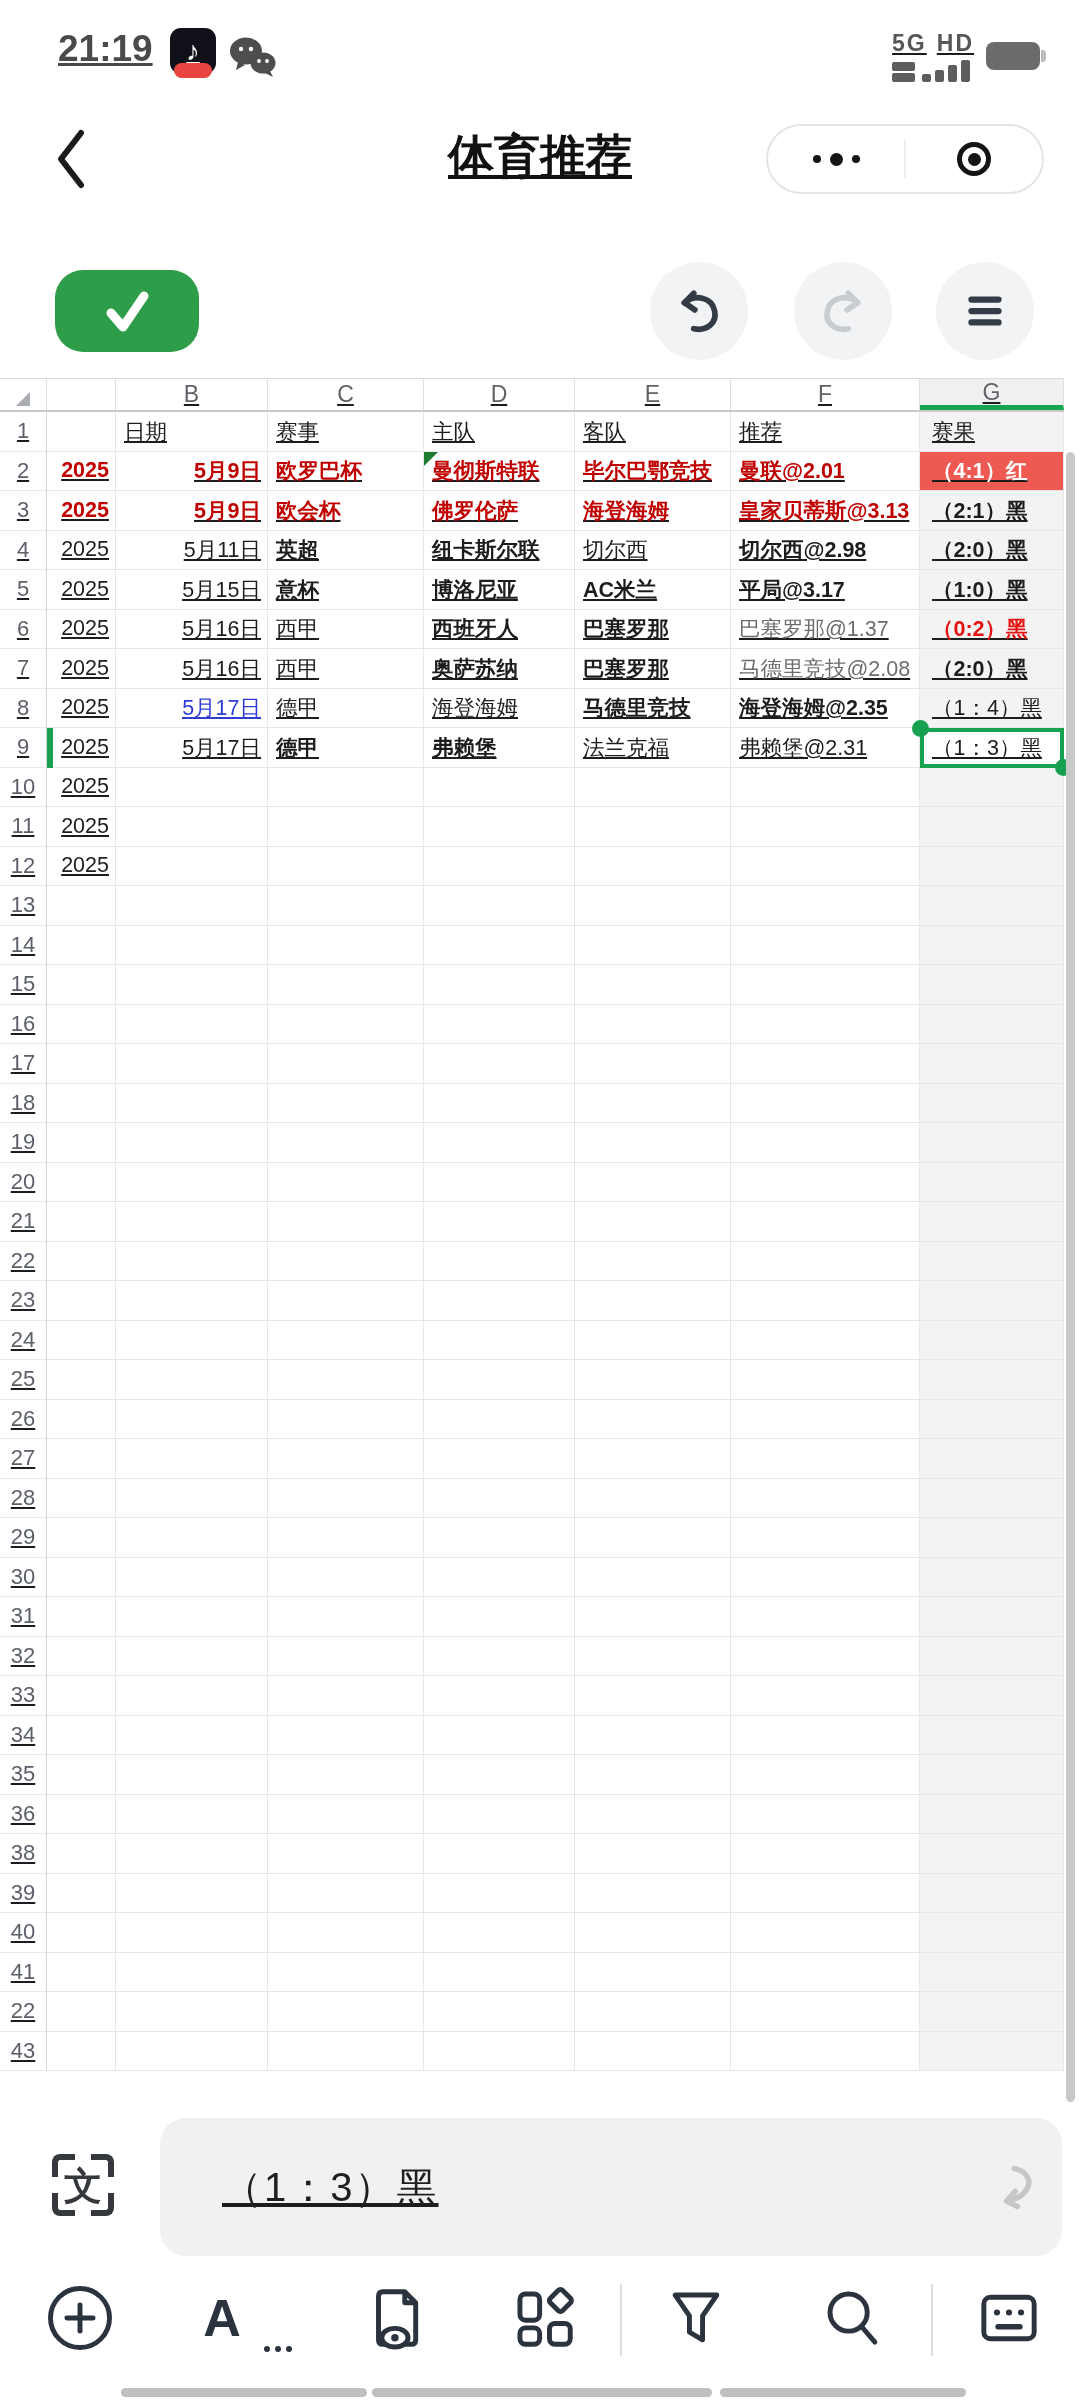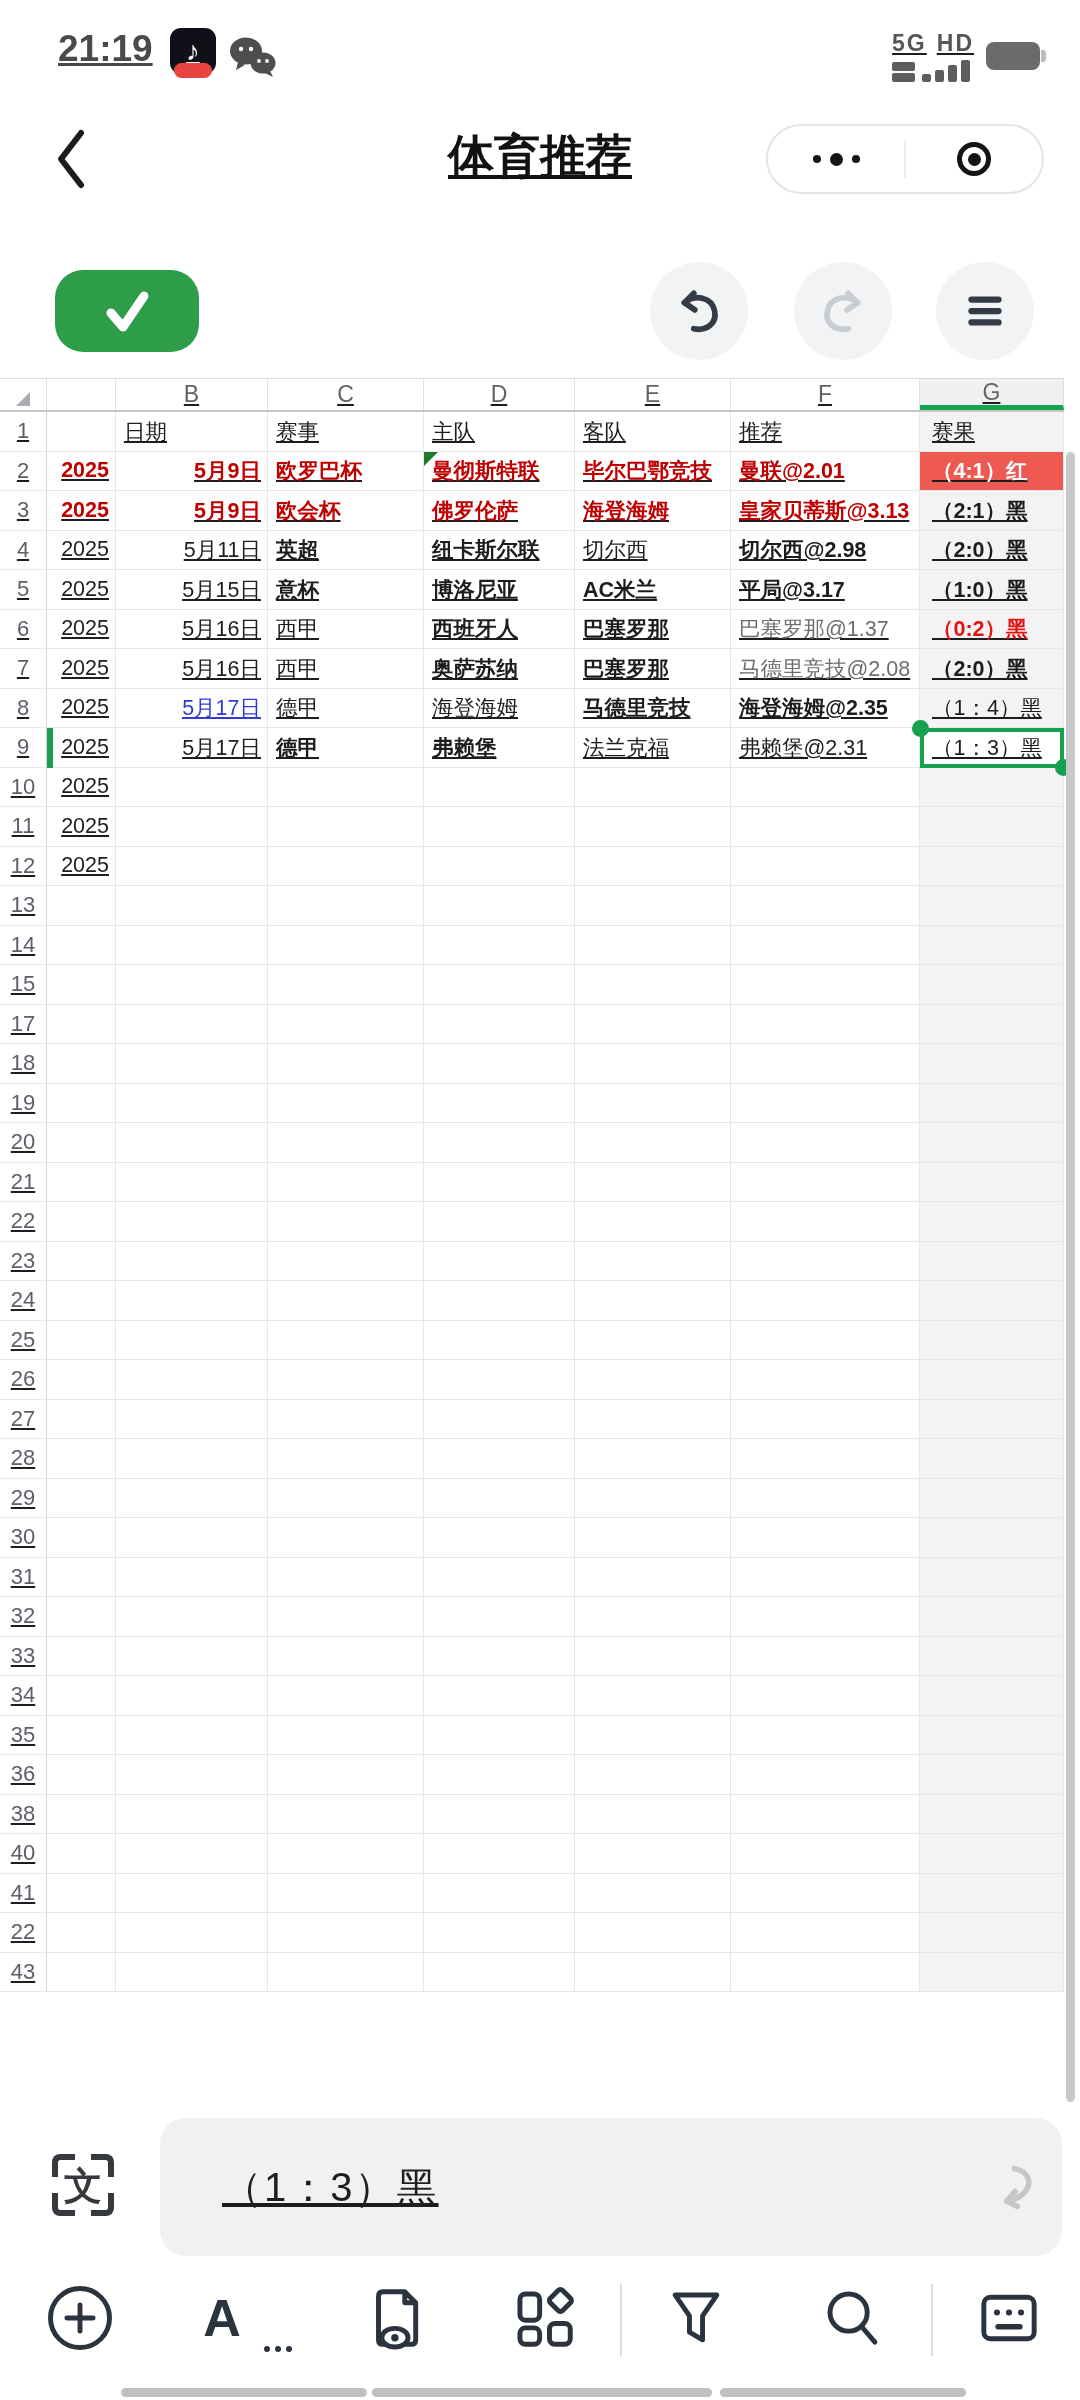--- a/index.html
+++ b/index.html
@@ -339,20 +339,30 @@
         <div class="row-num">15</div>
         <div class="cell col-A align-r" style="width: 69px;"></div>
         <div class="cell col-B align-r" style="width: 152px;"></div>
         <div class="cell col-C" style="width: 156px;"></div>
         <div class="cell col-D" style="width: 151px;"></div>
         <div class="cell col-E" style="width: 156px;"></div>
         <div class="cell col-F" style="width: 189px;"></div>
         <div class="cell col-G" style="width: 144px;"></div>
       </div>
       <div class="grid-row">
+        <div class="row-num">16</div>
+        <div class="cell col-A align-r" style="width: 69px;"></div>
+        <div class="cell col-B align-r" style="width: 152px;"></div>
+        <div class="cell col-C" style="width: 156px;"></div>
+        <div class="cell col-D" style="width: 151px;"></div>
+        <div class="cell col-E" style="width: 156px;"></div>
+        <div class="cell col-F" style="width: 189px;"></div>
+        <div class="cell col-G" style="width: 144px;"></div>
+      </div>
+      <div class="grid-row">
         <div class="row-num">17</div>
         <div class="cell col-A align-r" style="width: 69px;"></div>
         <div class="cell col-B align-r" style="width: 152px;"></div>
         <div class="cell col-C" style="width: 156px;"></div>
         <div class="cell col-D" style="width: 151px;"></div>
         <div class="cell col-E" style="width: 156px;"></div>
         <div class="cell col-F" style="width: 189px;"></div>
         <div class="cell col-G" style="width: 144px;"></div>
       </div>
       <div class="grid-row">
@@ -540,20 +550,30 @@
         <div class="cell col-A align-r" style="width: 69px;"></div>
         <div class="cell col-B align-r" style="width: 152px;"></div>
         <div class="cell col-C" style="width: 156px;"></div>
         <div class="cell col-D" style="width: 151px;"></div>
         <div class="cell col-E" style="width: 156px;"></div>
         <div class="cell col-F" style="width: 189px;"></div>
         <div class="cell col-G" style="width: 144px;"></div>
       </div>
       <div class="grid-row">
         <div class="row-num">38</div>
+        <div class="cell col-A align-r" style="width: 69px;"></div>
+        <div class="cell col-B align-r" style="width: 152px;"></div>
+        <div class="cell col-C" style="width: 156px;"></div>
+        <div class="cell col-D" style="width: 151px;"></div>
+        <div class="cell col-E" style="width: 156px;"></div>
+        <div class="cell col-F" style="width: 189px;"></div>
+        <div class="cell col-G" style="width: 144px;"></div>
+      </div>
+      <div class="grid-row">
+        <div class="row-num">39</div>
         <div class="cell col-A align-r" style="width: 69px;"></div>
         <div class="cell col-B align-r" style="width: 152px;"></div>
         <div class="cell col-C" style="width: 156px;"></div>
         <div class="cell col-D" style="width: 151px;"></div>
         <div class="cell col-E" style="width: 156px;"></div>
         <div class="cell col-F" style="width: 189px;"></div>
         <div class="cell col-G" style="width: 144px;"></div>
       </div>
       <div class="grid-row">
         <div class="row-num">40</div>

